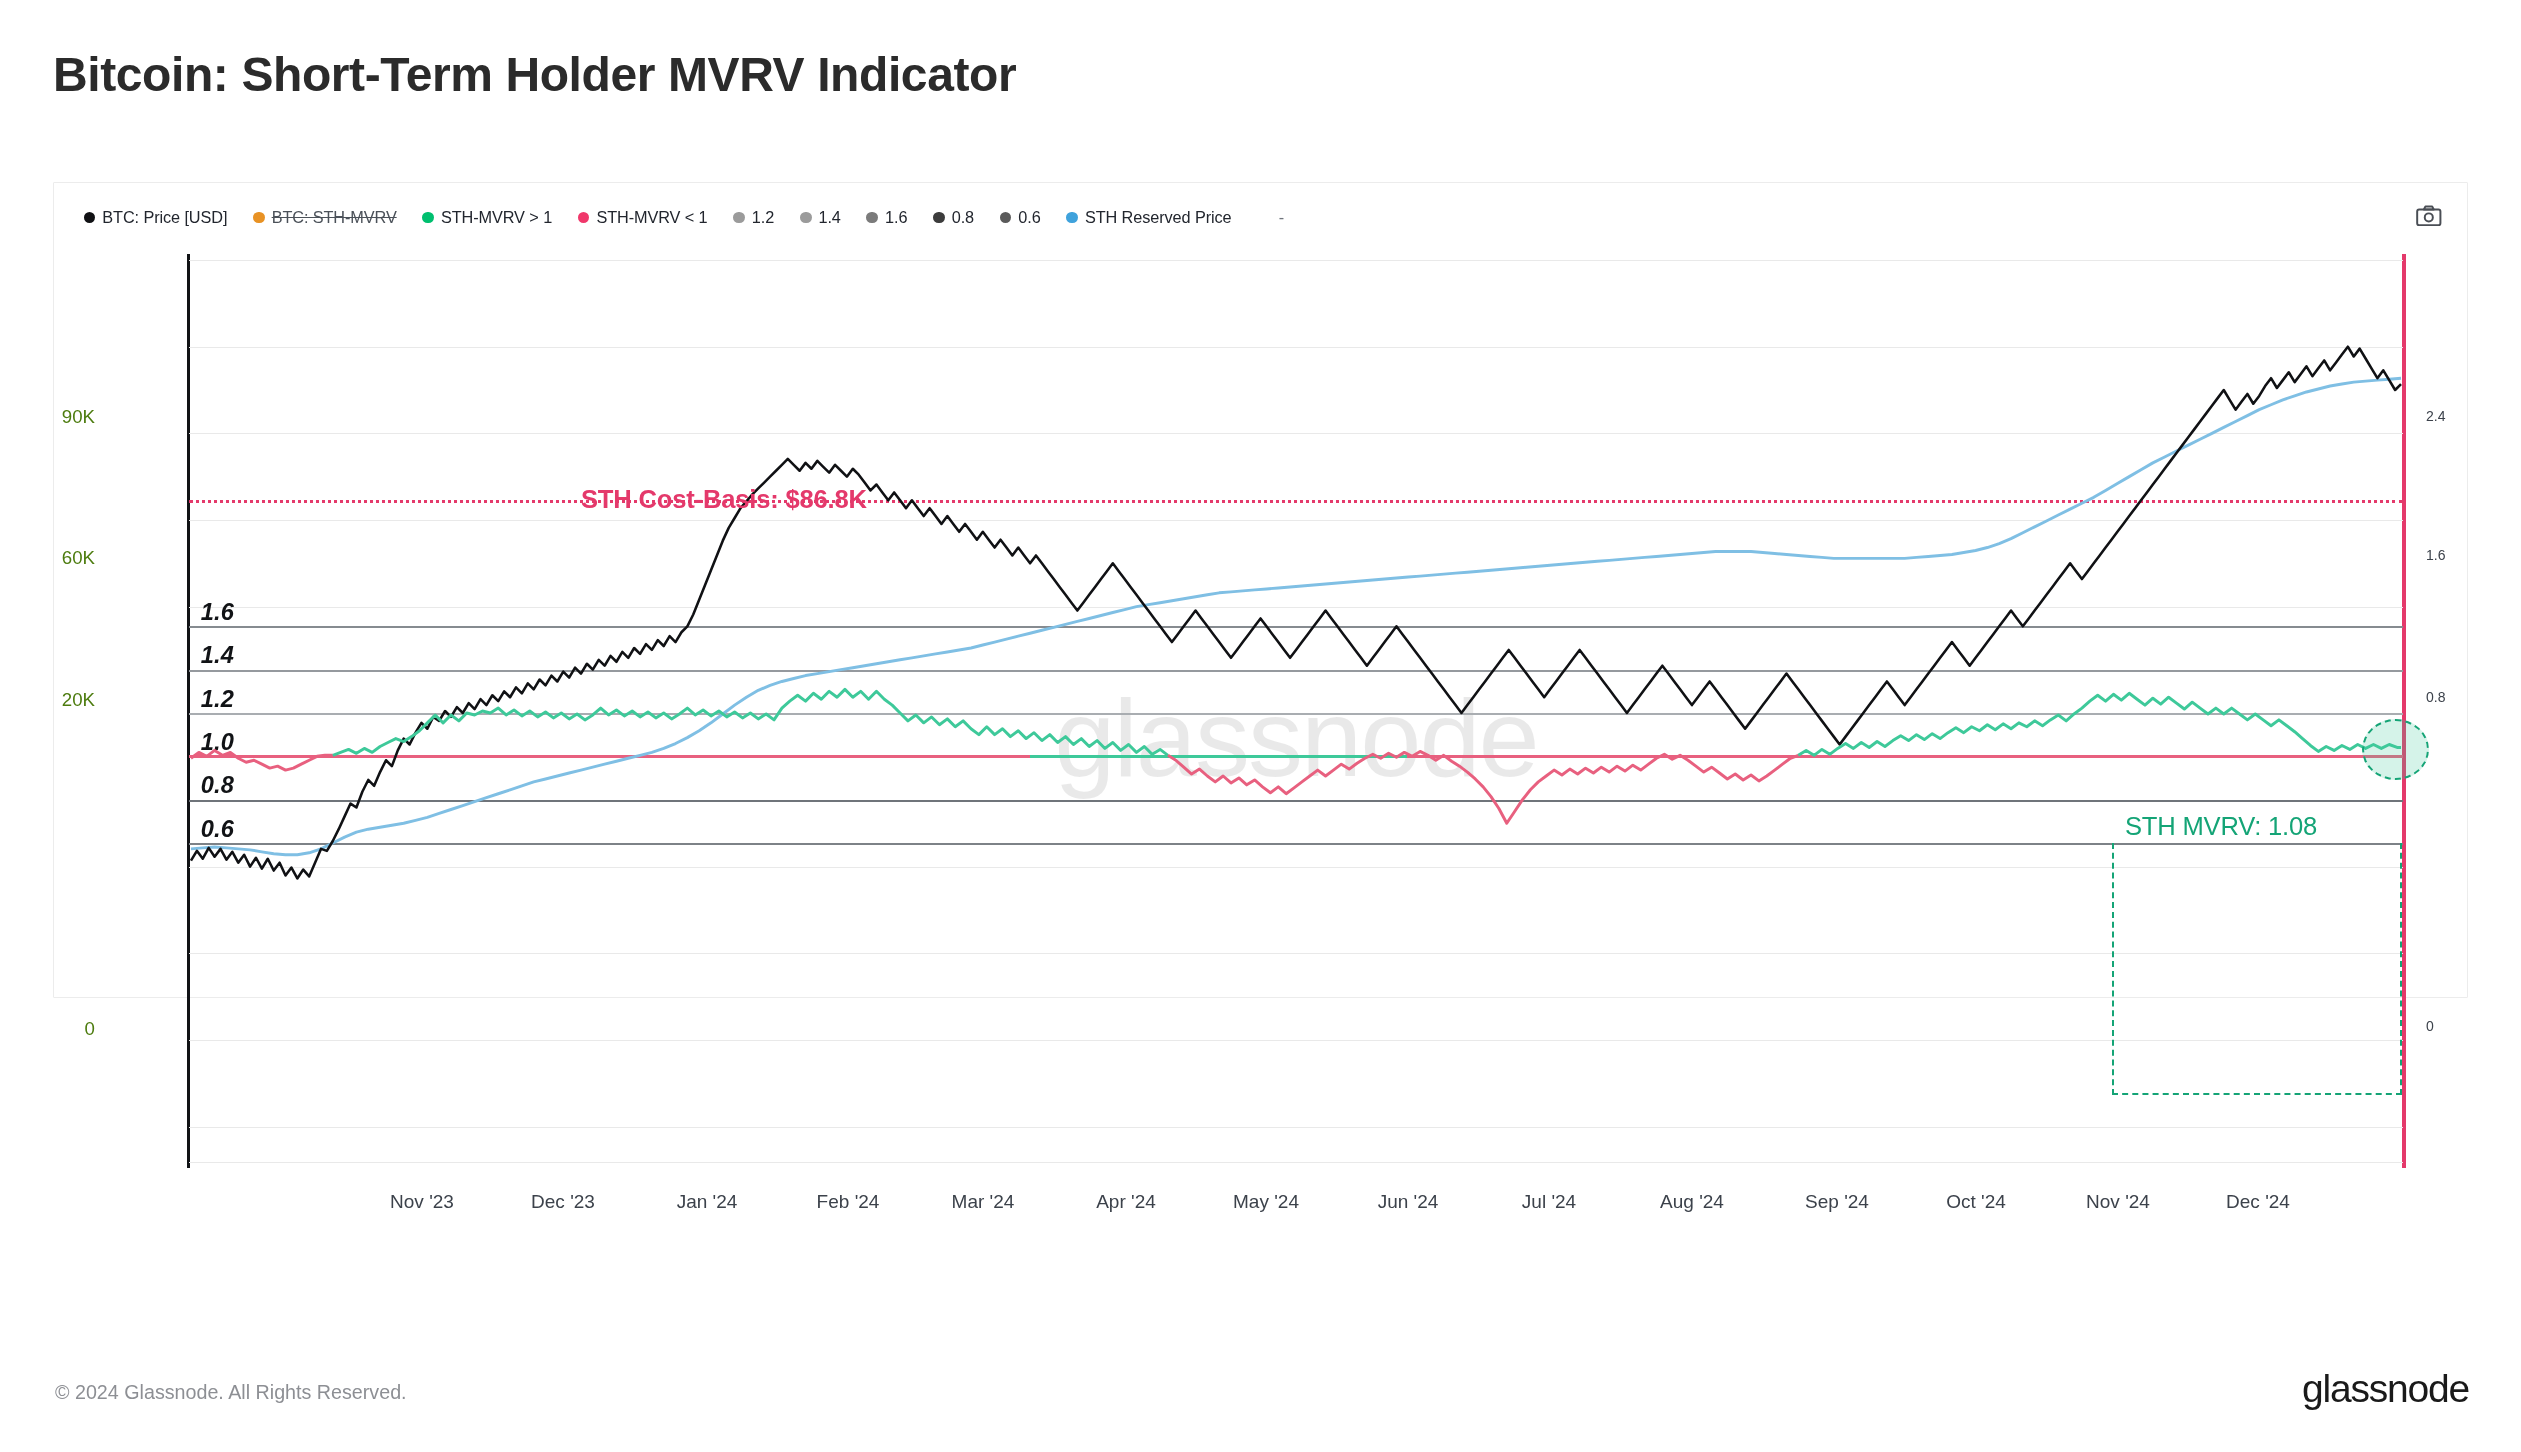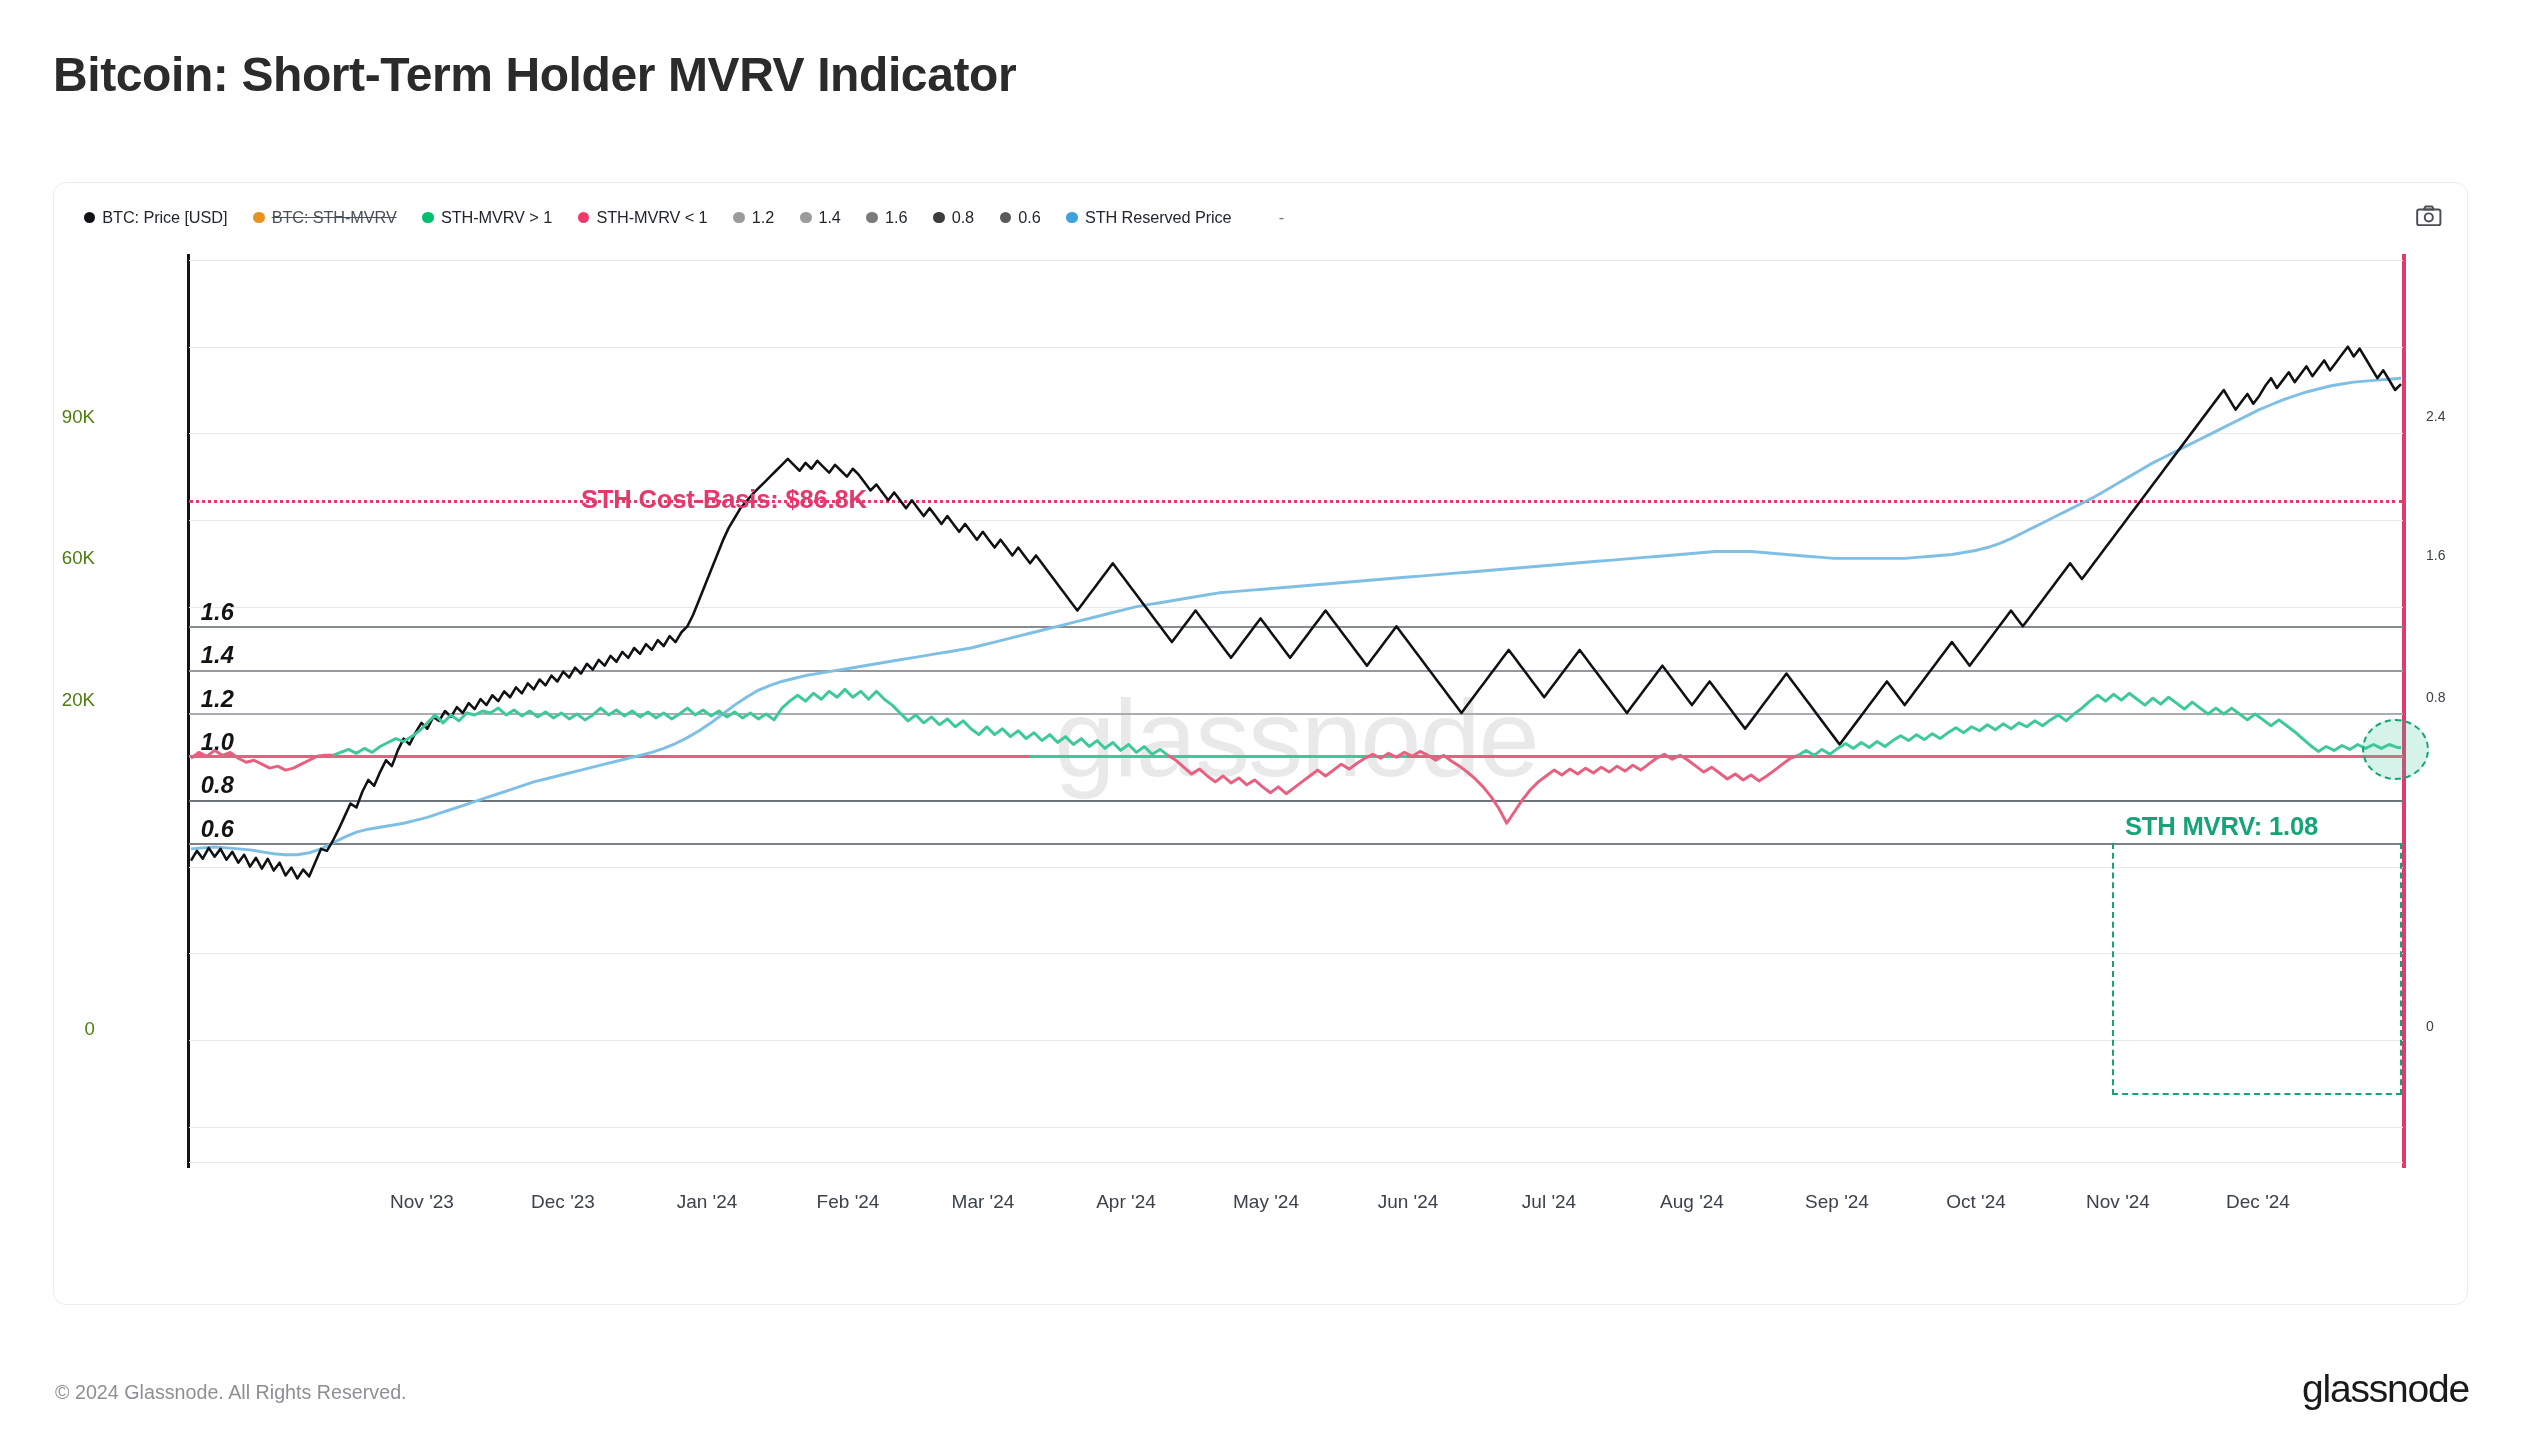--- a/index.html
+++ b/index.html
@@ -14,24 +14,24 @@
   
   .title {
     position: absolute; left: 53px; top: 47px;
     font-size: 48px; font-weight: 700; letter-spacing: -0.4px;
     color: #2b2b2b; white-space: nowrap; text-align: right;
   }
 
   
   .card {
     position: absolute; left: 53px; top: 182px;
-    width: 2415px; height: 1123px;
+    width: 2415px; height: 816px;
     background: #ffffff;
     border: 1px solid #ececec;
-    border-radius: 13px;
+    border-radius: 1px;
   }
 
   
   .legend {
     position: absolute; left: 29.6px; top: 23.6px;
     display: flex; align-items: center; gap: 0px;
     height: 21.7px;
   }
   .lg-item { display: flex; align-items: center; margin-right: 25.6px; white-space: nowrap; }
   .lg-dot { width: 11.8px; height: 11.8px; border-radius: 50%; margin-right: 6.9px; flex: none; }
@@ -84,21 +84,21 @@
   }
   .costbasis-label {
     position: absolute;
     font-size: 25.6px; font-weight: 700; color: #e4396b;
     white-space: nowrap; letter-spacing: -0.2px; margin-top: 36px;
   }
 
   
   .mvrv-label {
     position: absolute;
-    font-size: 25.6px; font-weight: 700; color: #14a476;
+    font-size: 25.6px; font-weight: 400; color: #14a476;
     white-space: nowrap; letter-spacing: -0.2px;
   }
   .mvrv-box {
     position: absolute;
     border: 2px dashed #14a476;
     border-top: none;
     background: transparent;
   }
   .mvrv-marker {
     position: absolute;

